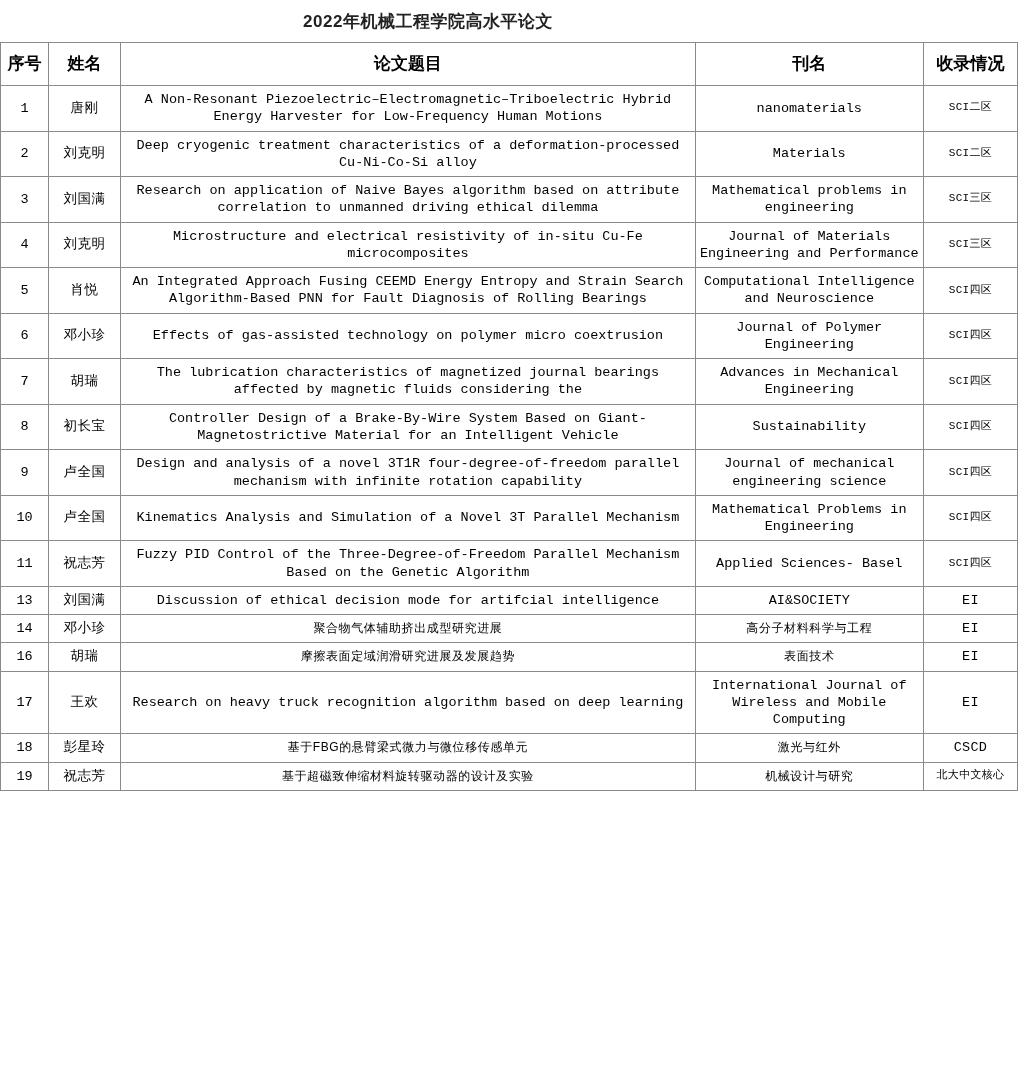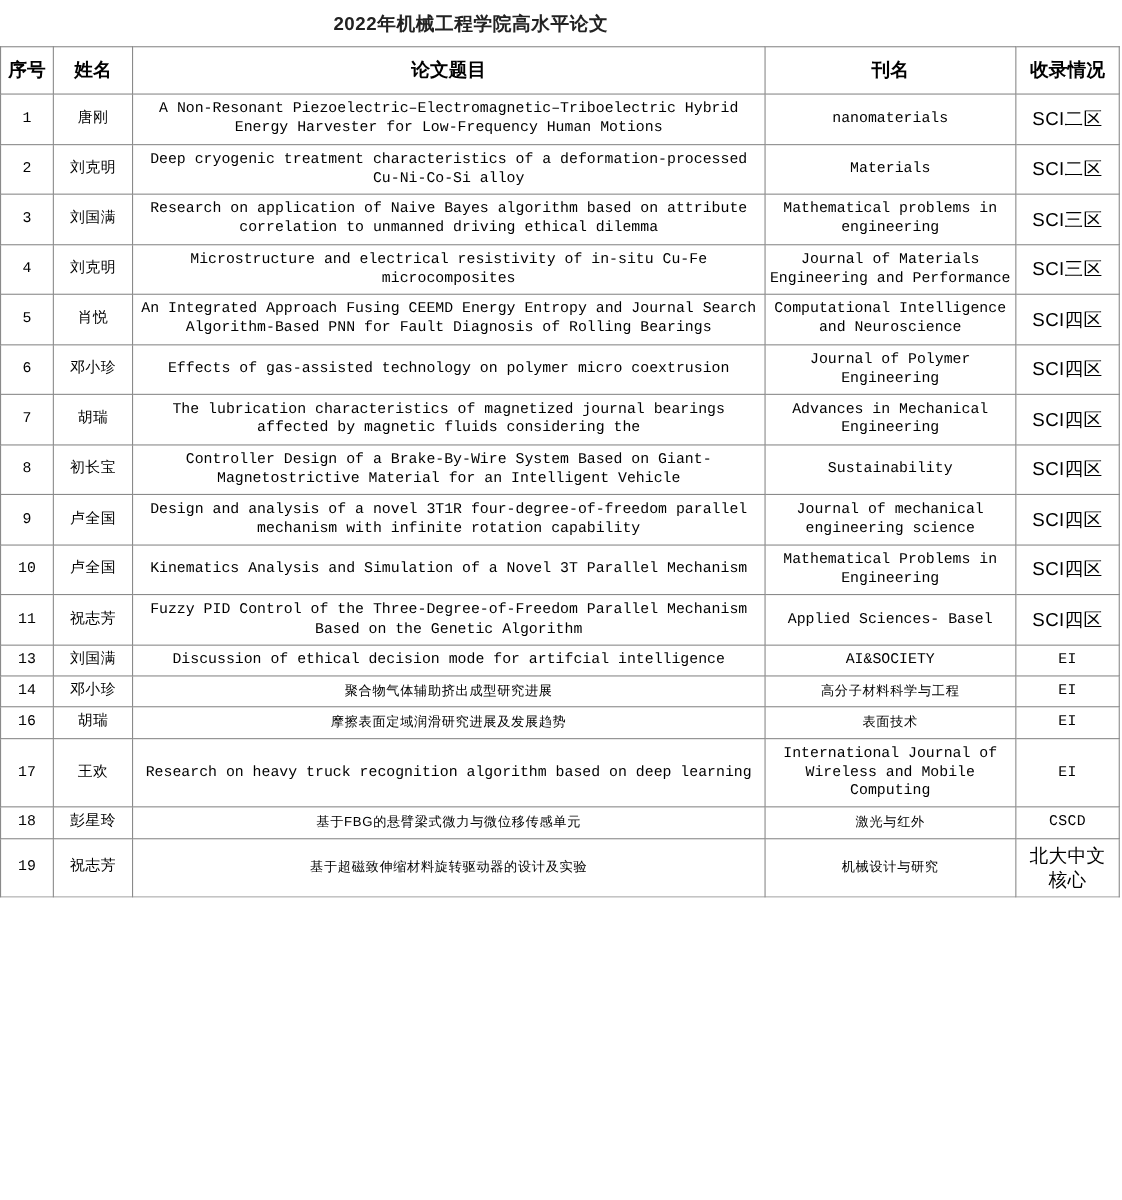--- a/index.html
+++ b/index.html
@@ -73,22 +73,22 @@
   td.journal {
     padding-left: 6px;
     padding-right: 6px;
   }
   td.index {
     font-family: "Liberation Mono", monospace;
     font-size: 13.5px;
     letter-spacing: 0.3px;
   }
   td.index.cjk {
-    font-family: Liberation Sans, sans-serif;
-    font-size: 17px;
+    font-family: Liberation Mono, monospace;
+    font-size: 11px;
     line-height: 1.25;
   }
 </style>
 </head>
 <body>
 
 <div class="page">
 
   <div class="doc-title">2022年机械工程学院高水平论文</div>
 
@@ -134,21 +134,21 @@
         <tr>
           <td class="idx">4</td>
           <td class="author">刘克明</td>
           <td class="title">Microstructure and electrical resistivity of in-situ Cu-Fe microcomposites</td>
           <td class="journal">Journal of Materials Engineering and Performance</td>
           <td class="index cjk">SCI三区</td>
         </tr>
         <tr>
           <td class="idx">5</td>
           <td class="author">肖悦</td>
-          <td class="title">An Integrated Approach Fusing CEEMD Energy Entropy and Journal Search Algorithm-Based PNN for Fault Diagnosis of Rolling Bearings</td>
+          <td class="title">An Integrated Approach Fusing CEEMD Energy Entropy and Strain Search Algorithm-Based PNN for Fault Diagnosis of Rolling Bearings</td>
           <td class="journal">Computational Intelligence and Neuroscience</td>
           <td class="index cjk">SCI四区</td>
         </tr>
         <tr>
           <td class="idx">6</td>
           <td class="author">邓小珍</td>
           <td class="title">Effects of gas-assisted technology on polymer micro coextrusion</td>
           <td class="journal">Journal of Polymer Engineering</td>
           <td class="index cjk">SCI四区</td>
         </tr>

